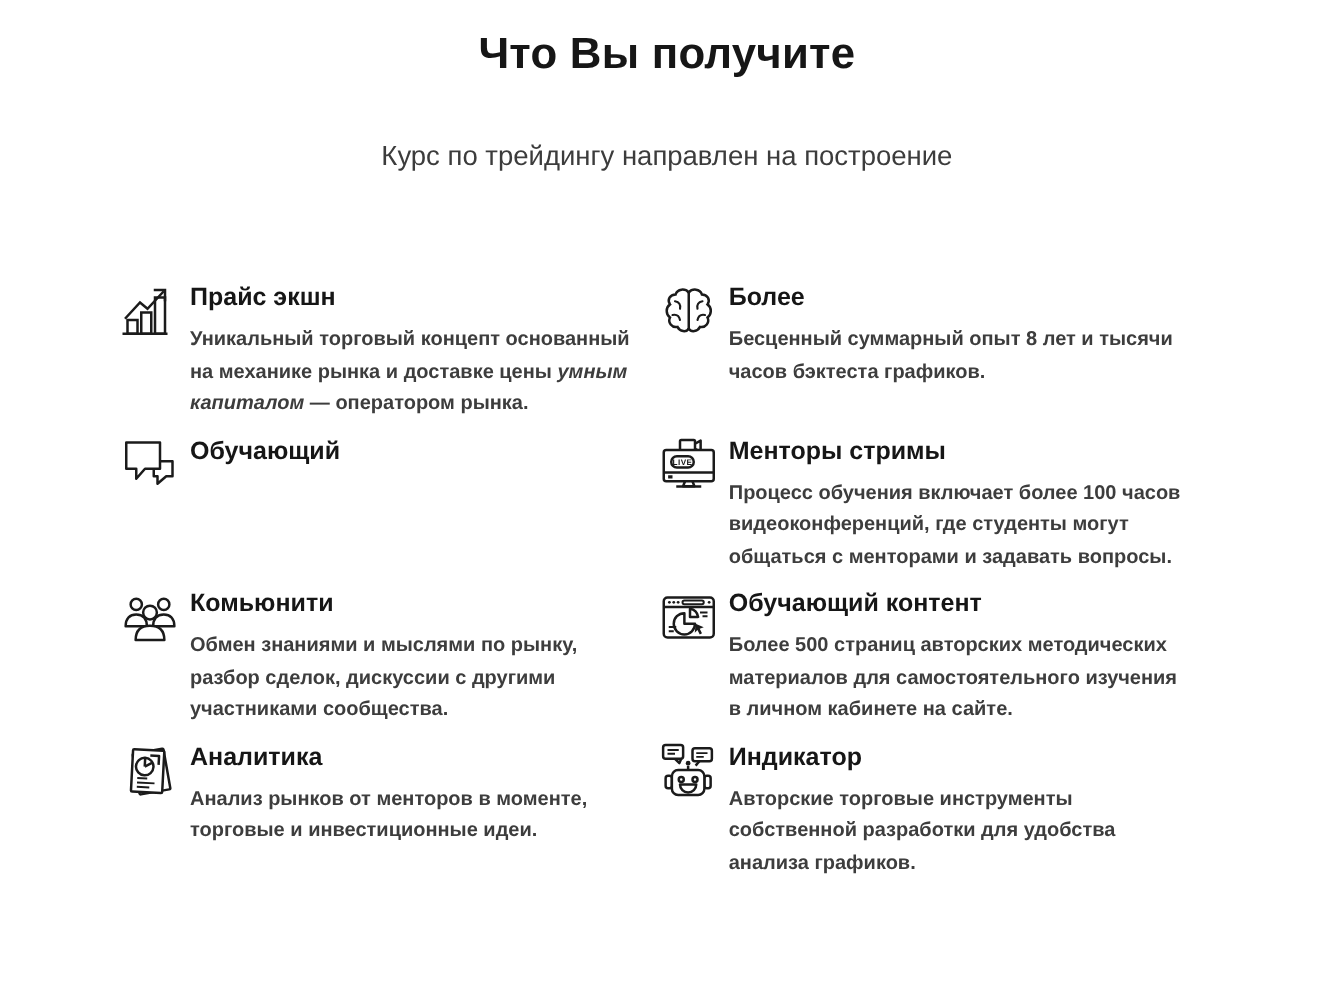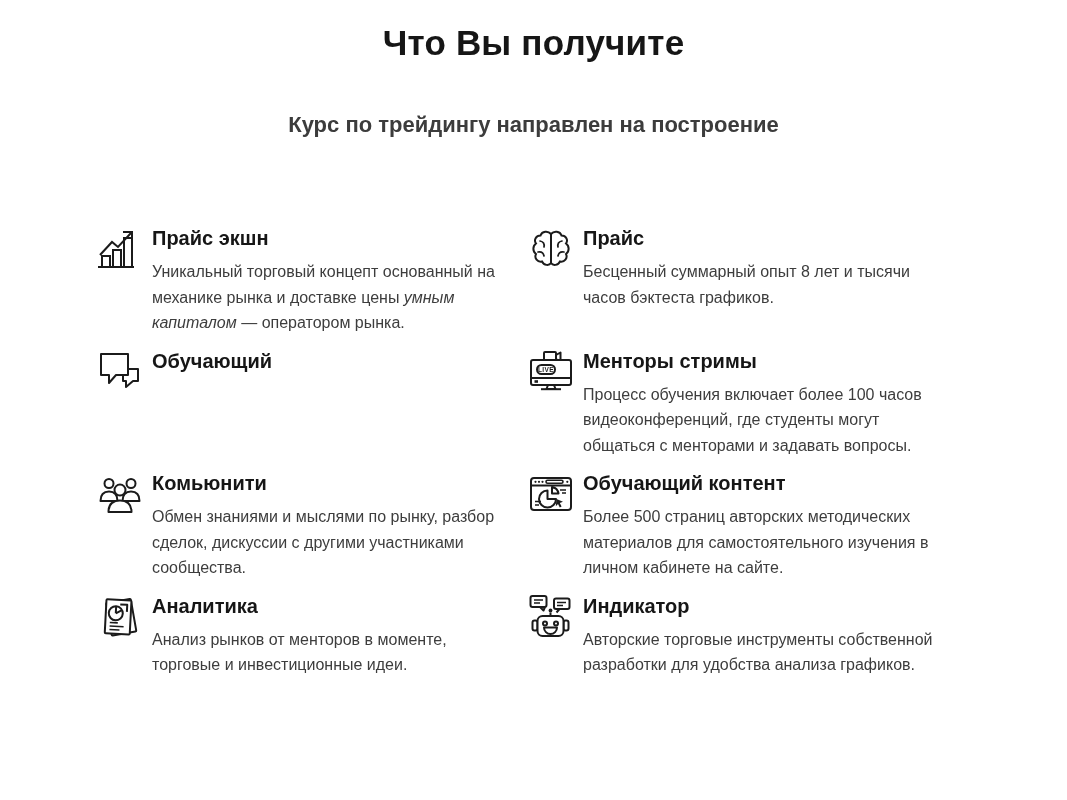--- a/index.html
+++ b/index.html
@@ -23,21 +23,21 @@
     line-height: 42px;
     font-weight: 700;
     color: #161616;
     letter-spacing: 0.2px;
   }
   .subtitle {
     margin-top: 44px;
     text-align: center;
     font-size: 22px;
     line-height: 34px;
-    font-weight: 700;
+    font-weight: 400;
     color: #3c3c3c;
   }
   .features {
     margin: 84px 0 0 96px;
     display: grid;
     grid-template-columns: 418px 418px;
     column-gap: 36px;
     row-gap: 34px;
     gap: 13px;
   }
@@ -62,21 +62,21 @@
     margin: 0 0 9px 0;
     font-size: 20px;
     line-height: 24px;
     font-weight: 700;
     color: #161616;
   }
   .feature-desc {
     margin: 0;
     font-size: 16px;
     line-height: 25.5px;
-    font-weight: 400;
+    font-weight: 700;
     color: #3d3d3d;
   }
   .feature-desc em { font-style: italic; }
   .live-label {
     font-family: "Liberation Sans", sans-serif;
     font-size: 6.5px;
     font-weight: 700;
     letter-spacing: 0.4px;
   }
 </style>
@@ -116,21 +116,21 @@
           <path d="M24 9 C21 5.5 15 6 13.5 10.5 C9 10.5 6.5 15 9 18.5 C5.5 21 5.5 26.5 9 29 C7 33 10.5 37.5 15 36.5 C17 40.5 22 41 24 38"></path>
           <path d="M24 9 C27 5.5 33 6 34.5 10.5 C39 10.5 41.5 15 39 18.5 C42.5 21 42.5 26.5 39 29 C41 33 37.5 37.5 33 36.5 C31 40.5 26 41 24 38"></path>
           <path d="M24 9 L24 38"></path>
           <path d="M13 16 q5 1 4 6" stroke-width="1.7"></path>
           <path d="M11 27 q5 -1 6 4" stroke-width="1.7"></path>
           <path d="M35 16 q-5 1 -4 6" stroke-width="1.7"></path>
           <path d="M37 27 q-5 -1 -6 4" stroke-width="1.7"></path>
         </svg>
       </div>
       <div class="feature-body">
-        <h3 class="feature-title">Прайс</h3>
+        <h3 class="feature-title">Более</h3>
         <p class="feature-desc">Бесценный суммарный опыт 8 лет и тысячи часов бэктеста графиков.</p>
       </div>
     </div>
 
     <div class="feature">
       <div class="feature-icon">
         <svg viewBox="0 0 48 48" fill="none" stroke="#1b1b1b" stroke-width="2" stroke-linejoin="round">
           <path d="M27 21 H42 V33 H37 L30 39 V33 H27 Z"></path>
           <path d="M5 6 H32 V27 H20 L13 35 V27 H5 Z" fill="#ffffff"></path>
         </svg>

